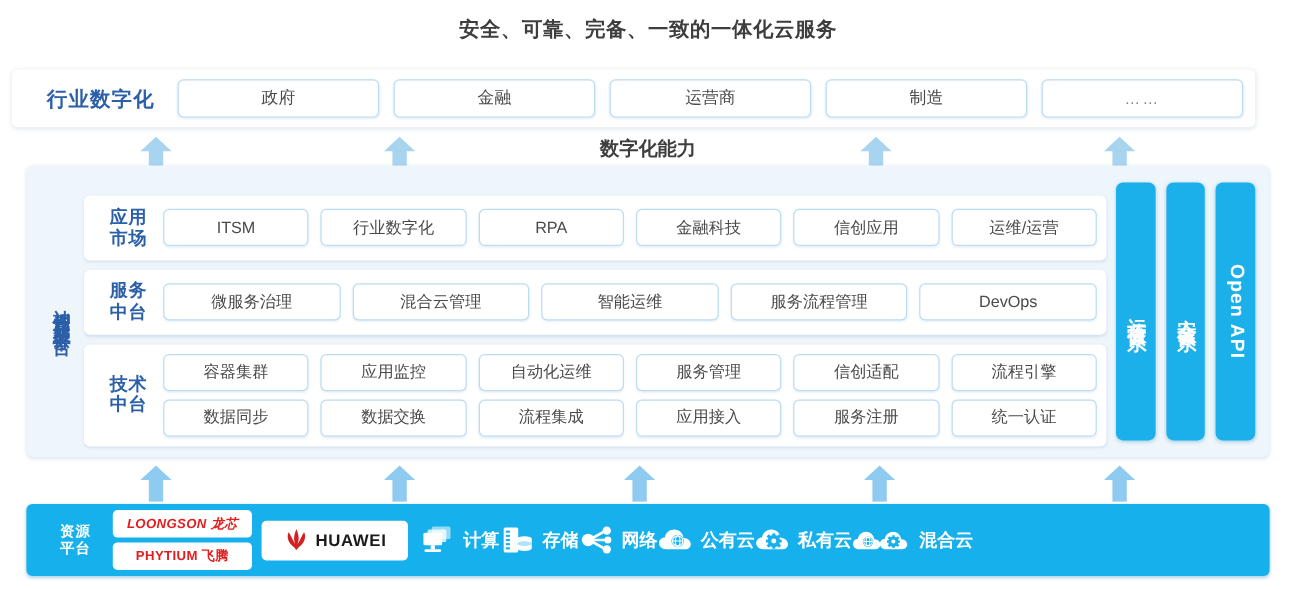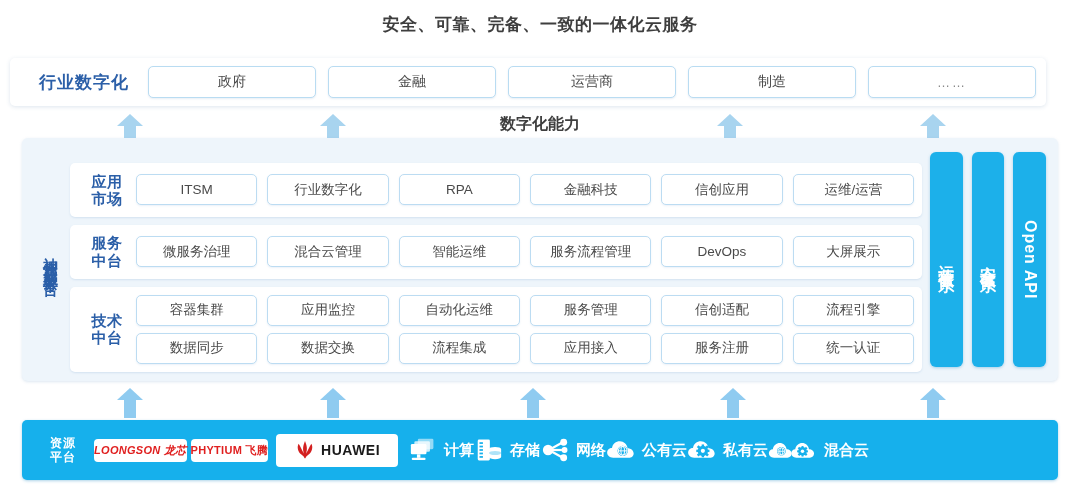--- a/index.html
+++ b/index.html
@@ -120,21 +120,21 @@
   .resource {
     position: absolute; left: 22px; top: 420px; width: 1036px; height: 60px;
     background: #16b0ec; border-radius: 5px;
     display: flex; align-items: center; padding: 0 10px;
     box-shadow: 0 1px 3px rgba(20,130,190,.35);
   }
   .res-label {
     flex: 0 0 62px; text-align: center; color: #fff;
     font-size: 12px; font-weight: bold; line-height: 1.2; letter-spacing: 1px;
   }
-  .logo-stack { flex: 0 0 116px; display: flex; flex-direction: row; gap: 4px; }
+  .logo-stack { flex: 0 0 116px; display: flex; flex-direction: column; gap: 4px; }
   .logo-box {
     height: 23px; background: #fff; border-radius: 4px;
     display: flex; align-items: center; justify-content: center;
     font-size: 11px; font-weight: bold; color: #e02020;
     letter-spacing: .3px; white-space: nowrap;
   }
   .logo-box.loong { font-style: italic; }
   .logo-huawei {
     flex: 0 0 122px; height: 33px; margin-left: 8px; background: #fff; border-radius: 4px;
     display: flex; align-items: center; justify-content: center; gap: 5px;
@@ -212,21 +212,20 @@
             <div>服务</div>
             <div>中台</div>
           </div>
           <div class="group-cards">
             <div class="card-row">
               <div class="card">微服务治理</div>
               <div class="card">混合云管理</div>
               <div class="card">智能运维</div>
               <div class="card">服务流程管理</div>
               <div class="card">DevOps</div>
-              <div class="card">大屏展示</div>
             </div>
           </div>
         </div>
 
         <div class="group g3">
           <div class="group-label">
             <div>技术</div>
             <div>中台</div>
           </div>
           <div class="group-cards">

